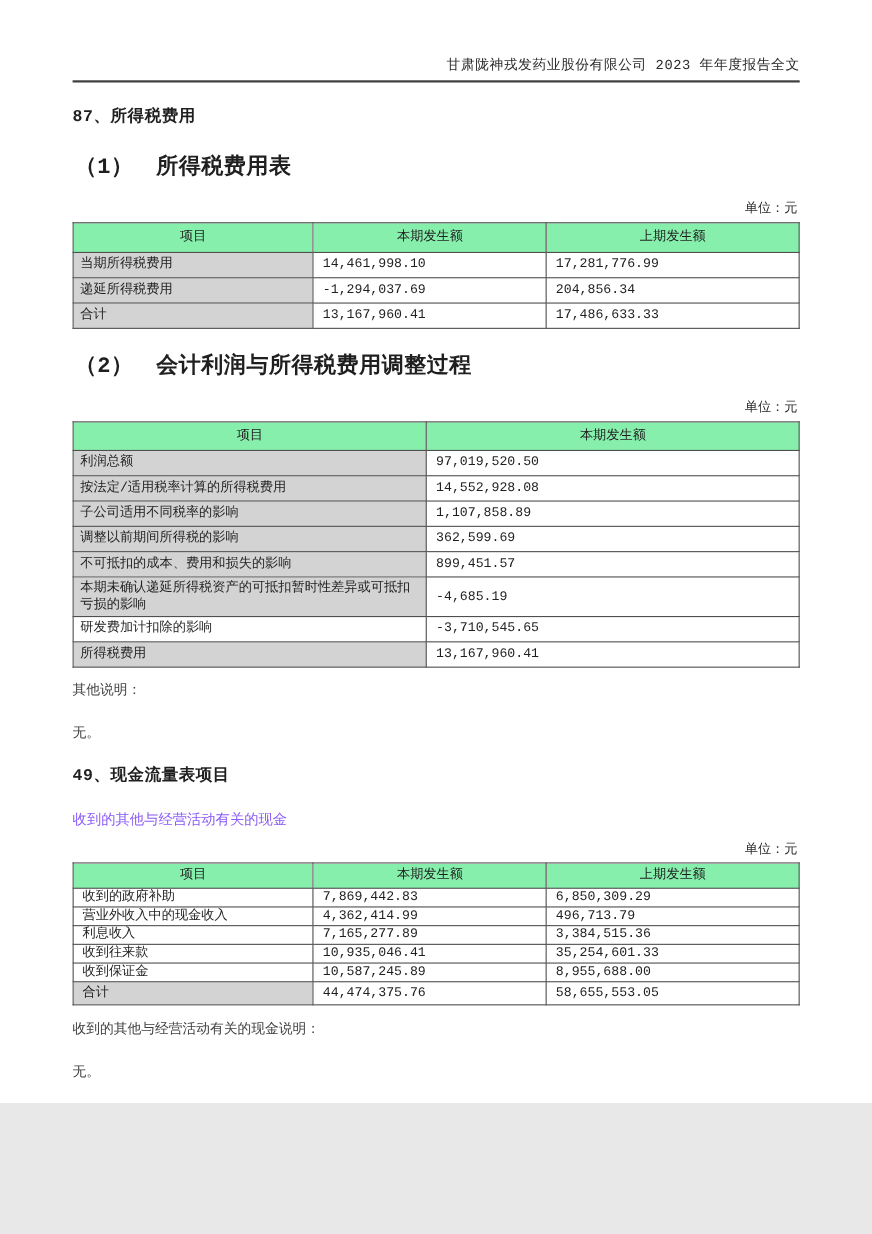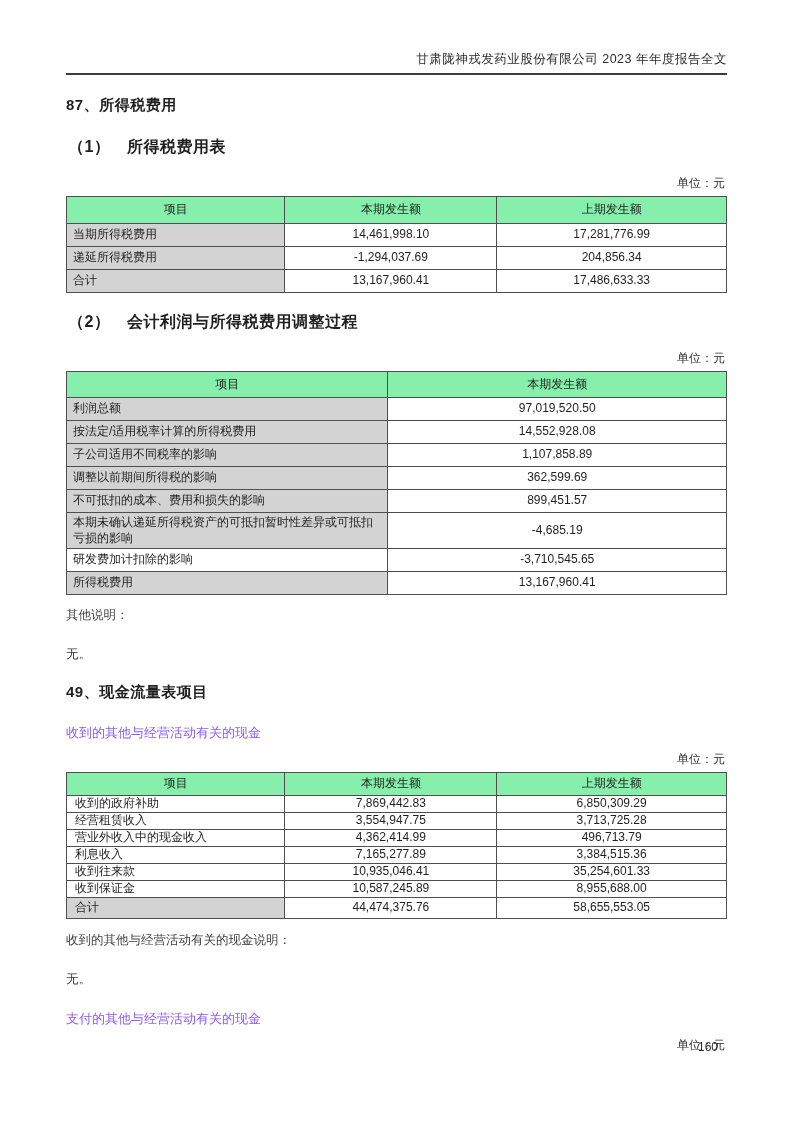--- a/index.html
+++ b/index.html
@@ -1,23 +1,23 @@
 <!DOCTYPE html>
 <html><head>
 <meta charset="utf-8">
 <style>
   html, body { margin: 0; padding: 0; background: #e8e8e8; }
   .page {
     position: relative;
     width: 793px;
-    height: 1122px;
+    height: 1003px;
     margin: 0 auto;
     background: #ffffff;
     overflow: hidden;
-    font-family: Liberation Sans, sans-serif;
+    font-family: Liberation Mono, monospace;
     color: #1f1f1f;
   }
   .content { margin: 0 66px; width: 661px; }
 
   .doc-header {
     padding-top: 51px;
     padding-bottom: 5px;
     border-bottom: 2px solid #3d3d3d;
     text-align: right;
     font-size: 12.5px;
@@ -26,21 +26,21 @@
   }
 
   .h-major {
     margin: 21px 0 0 0;
     font-size: 15px;
     font-weight: bold;
     letter-spacing: 0.5px;
   }
   .h-sub {
     margin: 22px 0 0 2px;
-    font-size: 16px;
+    font-size: 20px;
     font-weight: bold;
     letter-spacing: 0.5px;
   }
   .h-49 { margin-top: 20px; }
   .h-sub-49 { margin-top: 26px; }
 
   .unit-row {
     margin: 17px 2px 4px 0;
     text-align: right;
     font-size: 12px;
@@ -66,21 +66,21 @@
   td {
     border: 1px solid #4f4f4f;
     padding: 2px 8px;
     vertical-align: middle;
     overflow: hidden;
     line-height: 1.3;
   }
   .hdr { background: #86efac; text-align: center; }
   .gray { background: #d3d3d3; }
   .lbl { text-align: left; padding-left: 6px; }
-  .num { text-align: center; }
+  .num { text-align: left; }
   .t1 tr { height: 23px; }
   .t1 tr.hrow { height: 27px; }
   .t2 tr { height: 23px; }
   .t2 tr.hrow { height: 26px; }
   .t3 td { padding: 0px 8px; }
   .t3 tr { height: 17px; }
   .t3 tr.hrow { height: 23px; }
   .t3 tr.total-row { height: 21px; }
 
   .page-number {
@@ -207,25 +207,20 @@
         <td class="hdr">项目</td>
         <td class="hdr">本期发生额</td>
         <td class="hdr">上期发生额</td>
       </tr>
       <tr>
         <td class="lbl">收到的政府补助</td>
         <td class="num">7,869,442.83</td>
         <td class="num">6,850,309.29</td>
       </tr>
       <tr>
-        <td class="lbl">经营租赁收入</td>
-        <td class="num">3,554,947.75</td>
-        <td class="num">3,713,725.28</td>
-      </tr>
-      <tr>
         <td class="lbl">营业外收入中的现金收入</td>
         <td class="num">4,362,414.99</td>
         <td class="num">496,713.79</td>
       </tr>
       <tr>
         <td class="lbl">利息收入</td>
         <td class="num">7,165,277.89</td>
         <td class="num">3,384,515.36</td>
       </tr>
       <tr>

